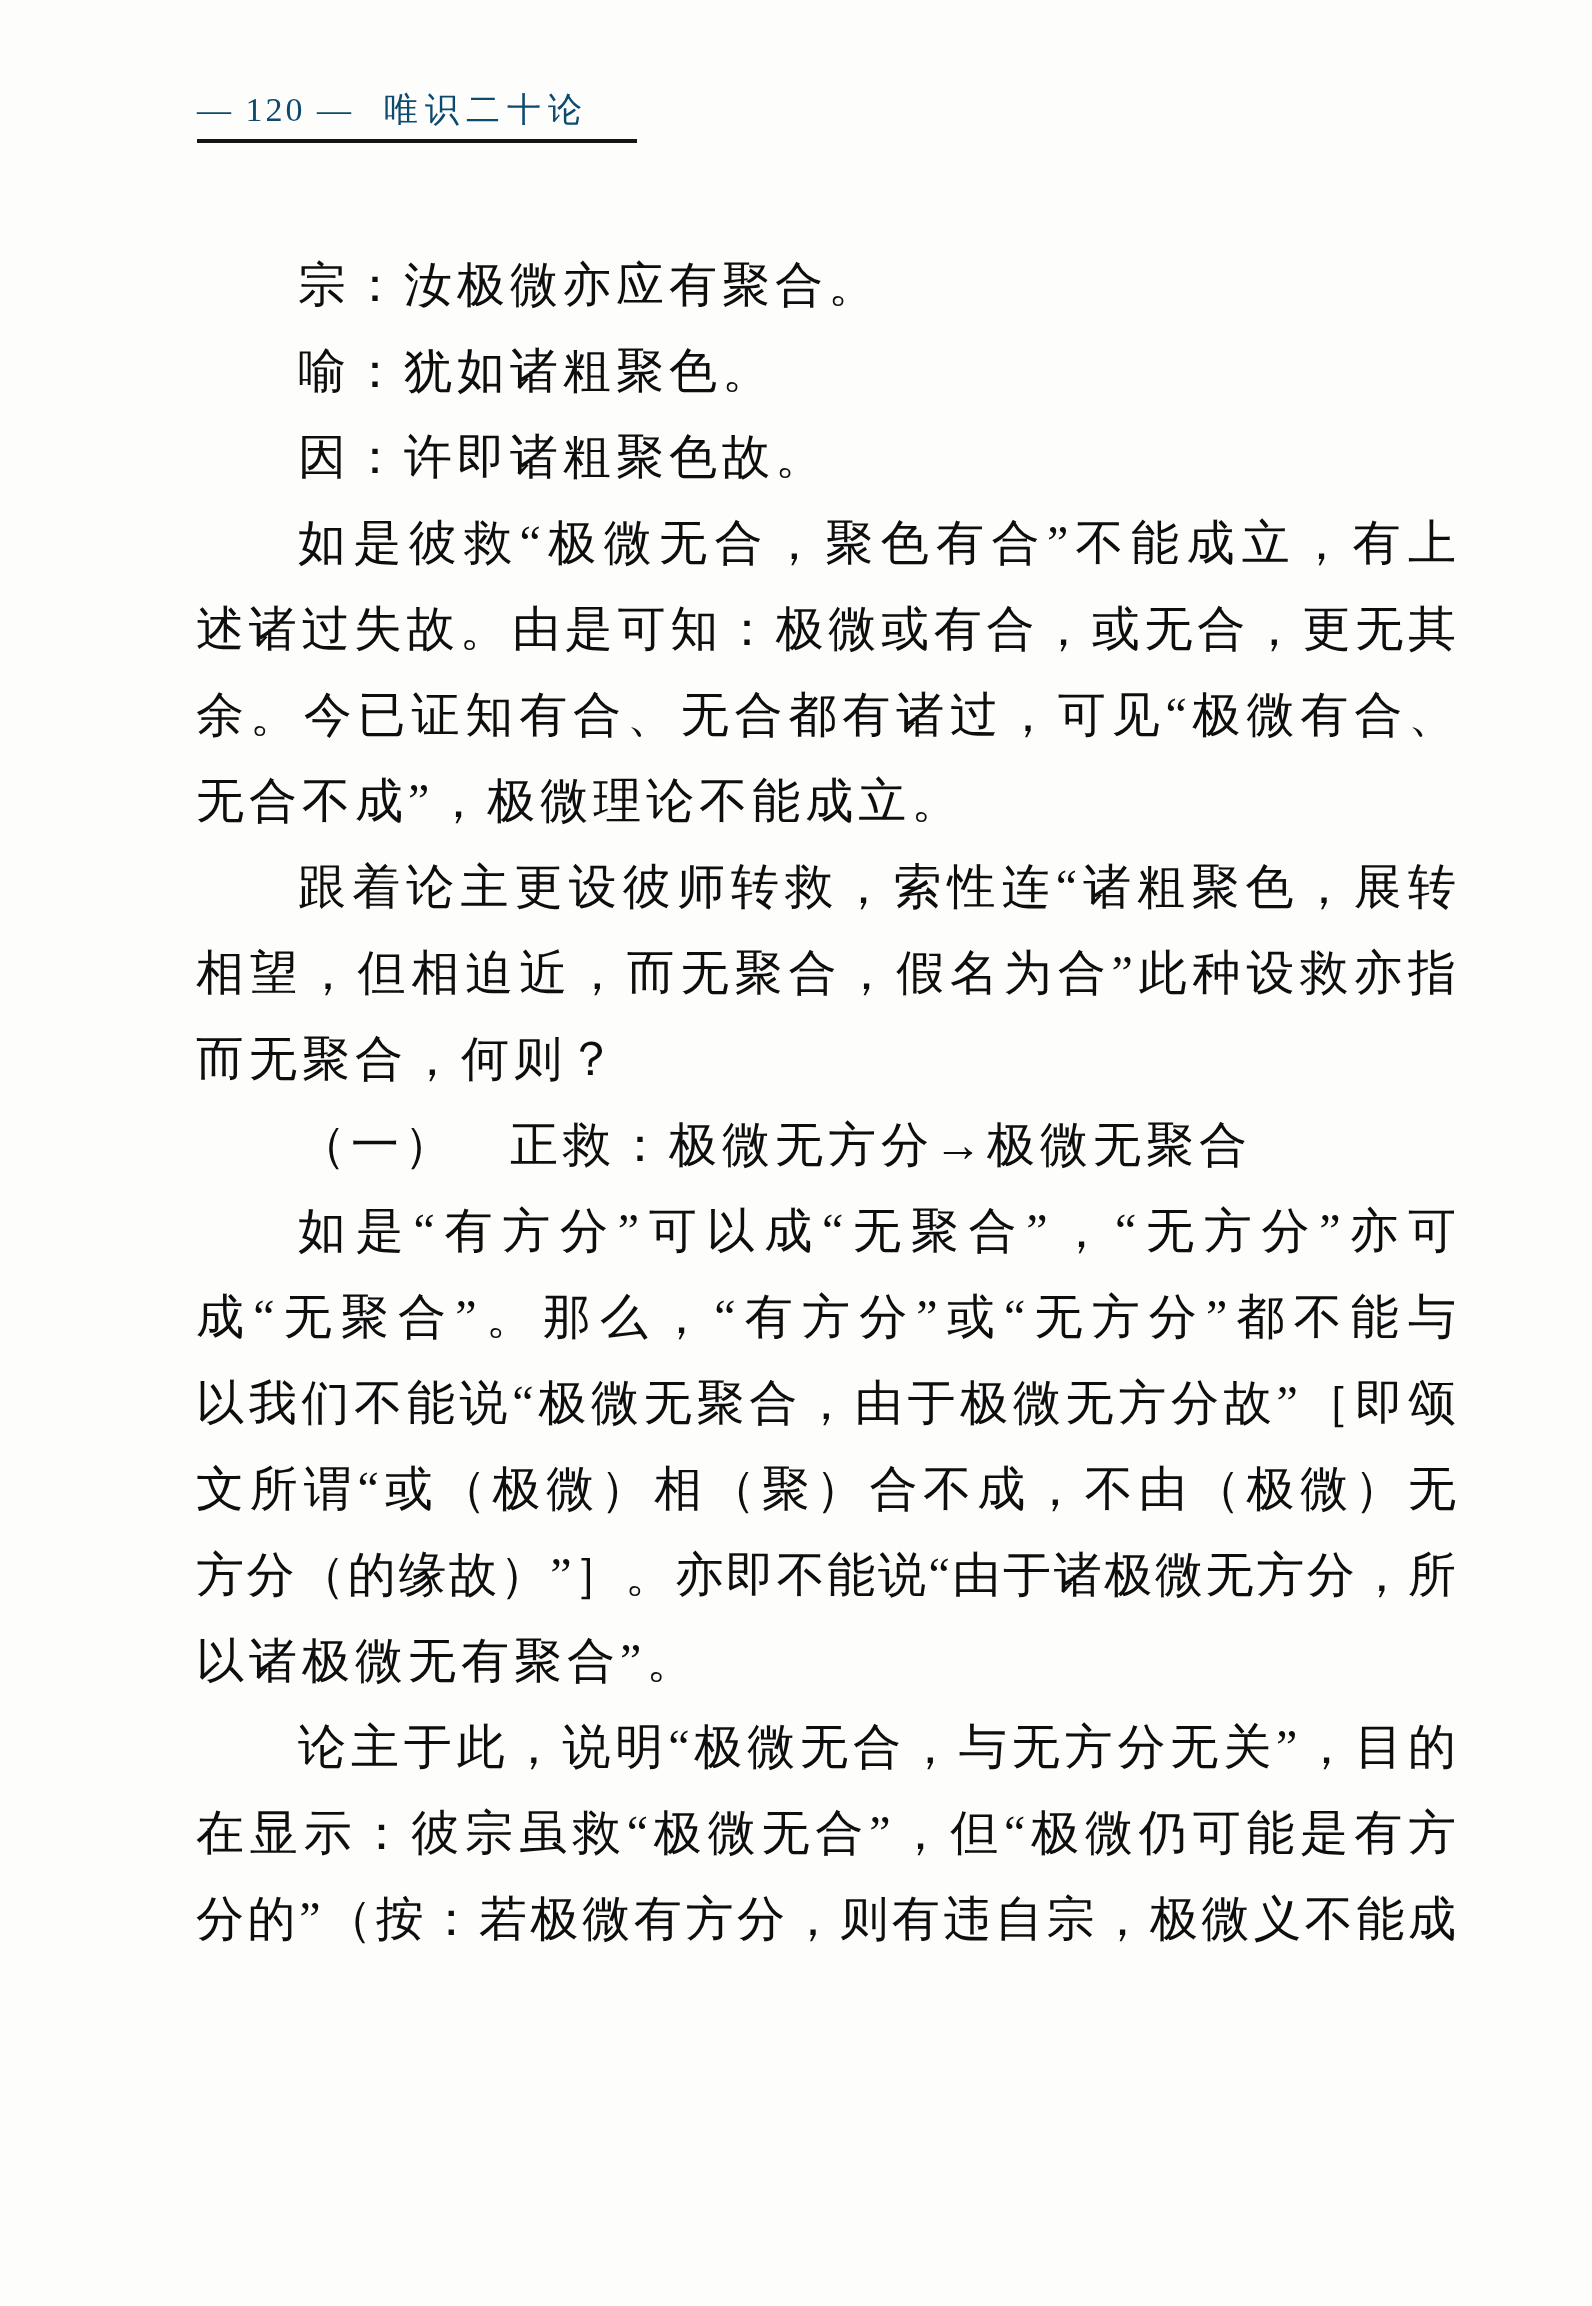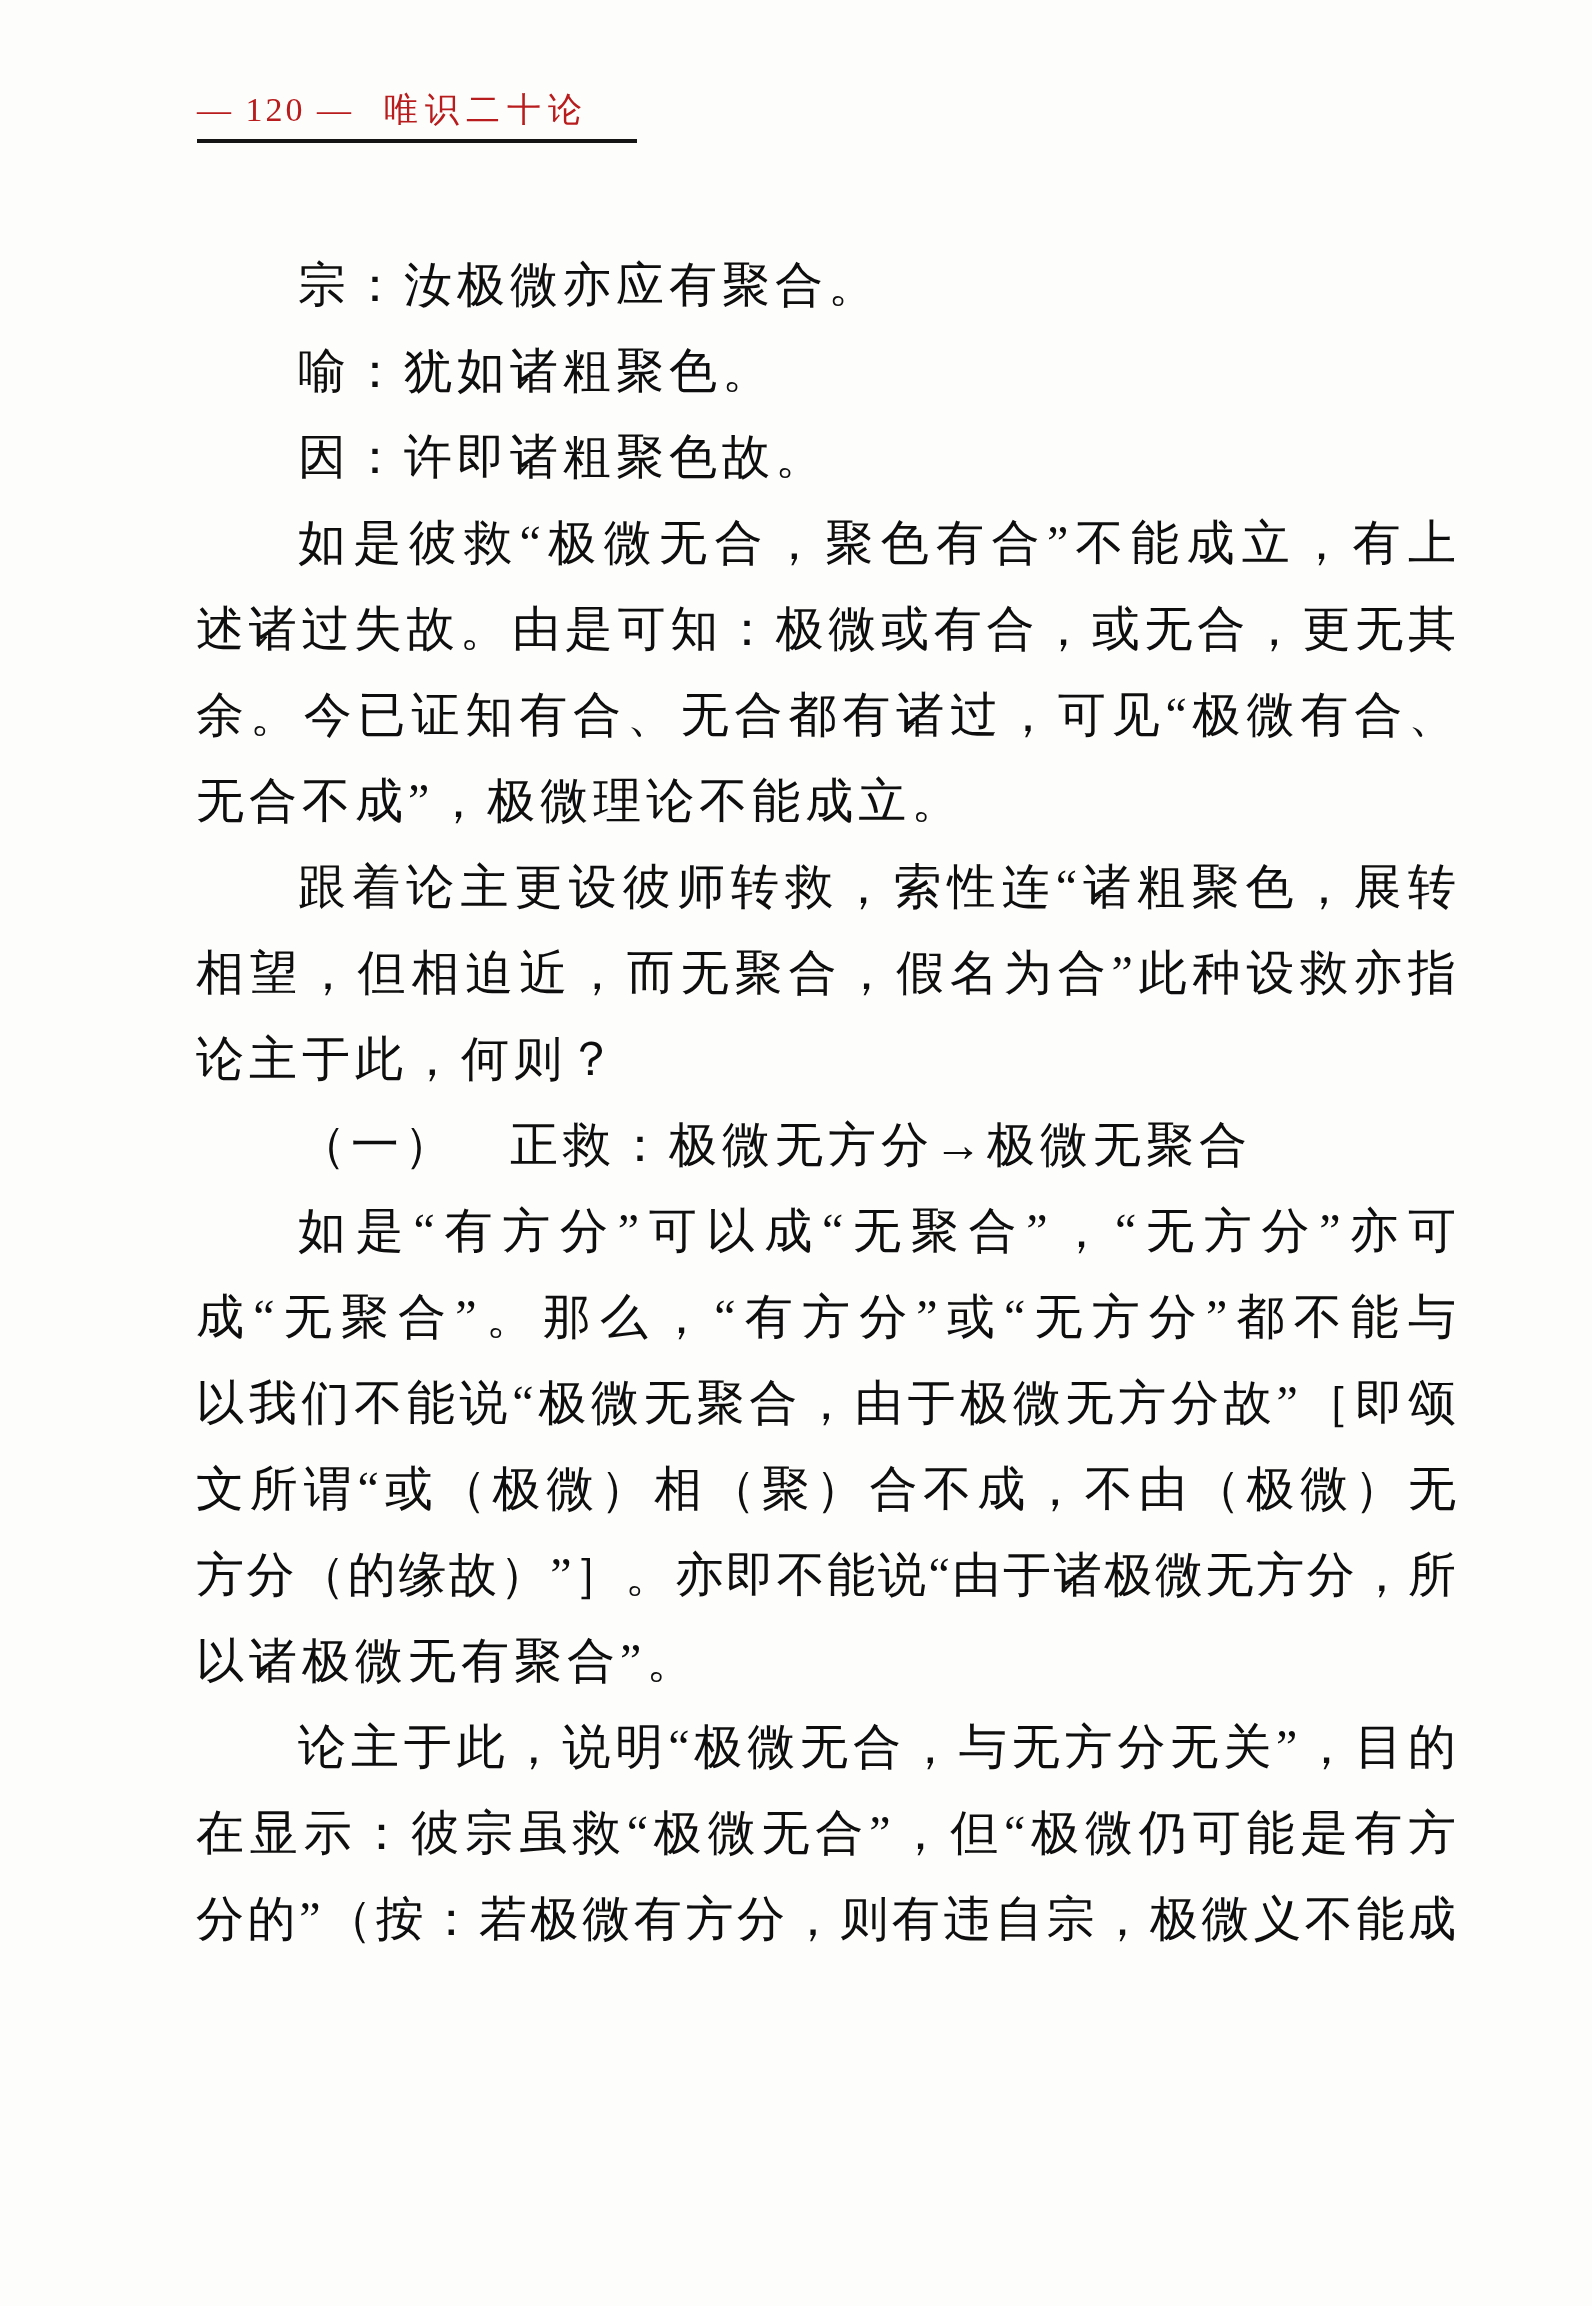--- a/index.html
+++ b/index.html
@@ -15,21 +15,21 @@
   .header {
     position: absolute;
     left: 197px;
     top: 90px;
     width: 440px;
     font-size: 34px;
     line-height: 40px;
     padding-bottom: 9px;
     border-bottom: 4px solid #151515;
     white-space: nowrap;
-    color: #b91c1c;
+    color: #0c4a6e;
   }
   .header .pageno { letter-spacing: 3px; }
   .header .title  { margin-left: 30px; letter-spacing: 7px; }
   .body {
     position: absolute;
     left: 196px;
     top: 242px;
     width: 1260px;
   }
   .ln {
@@ -60,21 +60,21 @@
   <div class="body">
     <div class="ln ind short">宗：汝极微亦应有聚合。</div>
     <div class="ln ind short">喻：犹如诸粗聚色。</div>
     <div class="ln ind short">因：许即诸粗聚色故。</div>
     <div class="ln ind just">如是彼救“极微无合，聚色有合”不能成立，有上</div>
     <div class="ln just">述诸过失故。由是可知：极微或有合，或无合，更无其</div>
     <div class="ln just">余。今已证知有合、无合都有诸过，可见“极微有合、</div>
     <div class="ln short">无合不成”，极微理论不能成立。</div>
     <div class="ln ind just">跟着论主更设彼师转救，索性连“诸粗聚色，展转</div>
     <div class="ln just">相望，但相迫近，而无聚合，假名为合”此种设救亦指</div>
-    <div class="ln short">论主于此，何则？</div>
+    <div class="ln short">而无聚合，何则？</div>
     <div class="ln ind short">（一）　正救：极微无方分→极微无聚合</div>
     <div class="ln ind just">如是“有方分”可以成“无聚合”，“无方分”亦可</div>
     <div class="ln just">成“无聚合”。那么，“有方分”或“无方分”都不能与</div>
     <div class="ln just">以我们不能说“极微无聚合，由于极微无方分故”［即颂</div>
     <div class="ln just">文所谓“或（极微）相（聚）合不成，不由（极微）无</div>
     <div class="ln just">方分（的缘故）”］。亦即不能说“由于诸极微无方分，所</div>
     <div class="ln short">以诸极微无有聚合”。</div>
     <div class="ln ind just">论主于此，说明“极微无合，与无方分无关”，目的</div>
     <div class="ln just">在显示：彼宗虽救“极微无合”，但“极微仍可能是有方</div>
     <div class="ln just">分的”（按：若极微有方分，则有违自宗，极微义不能成</div>

